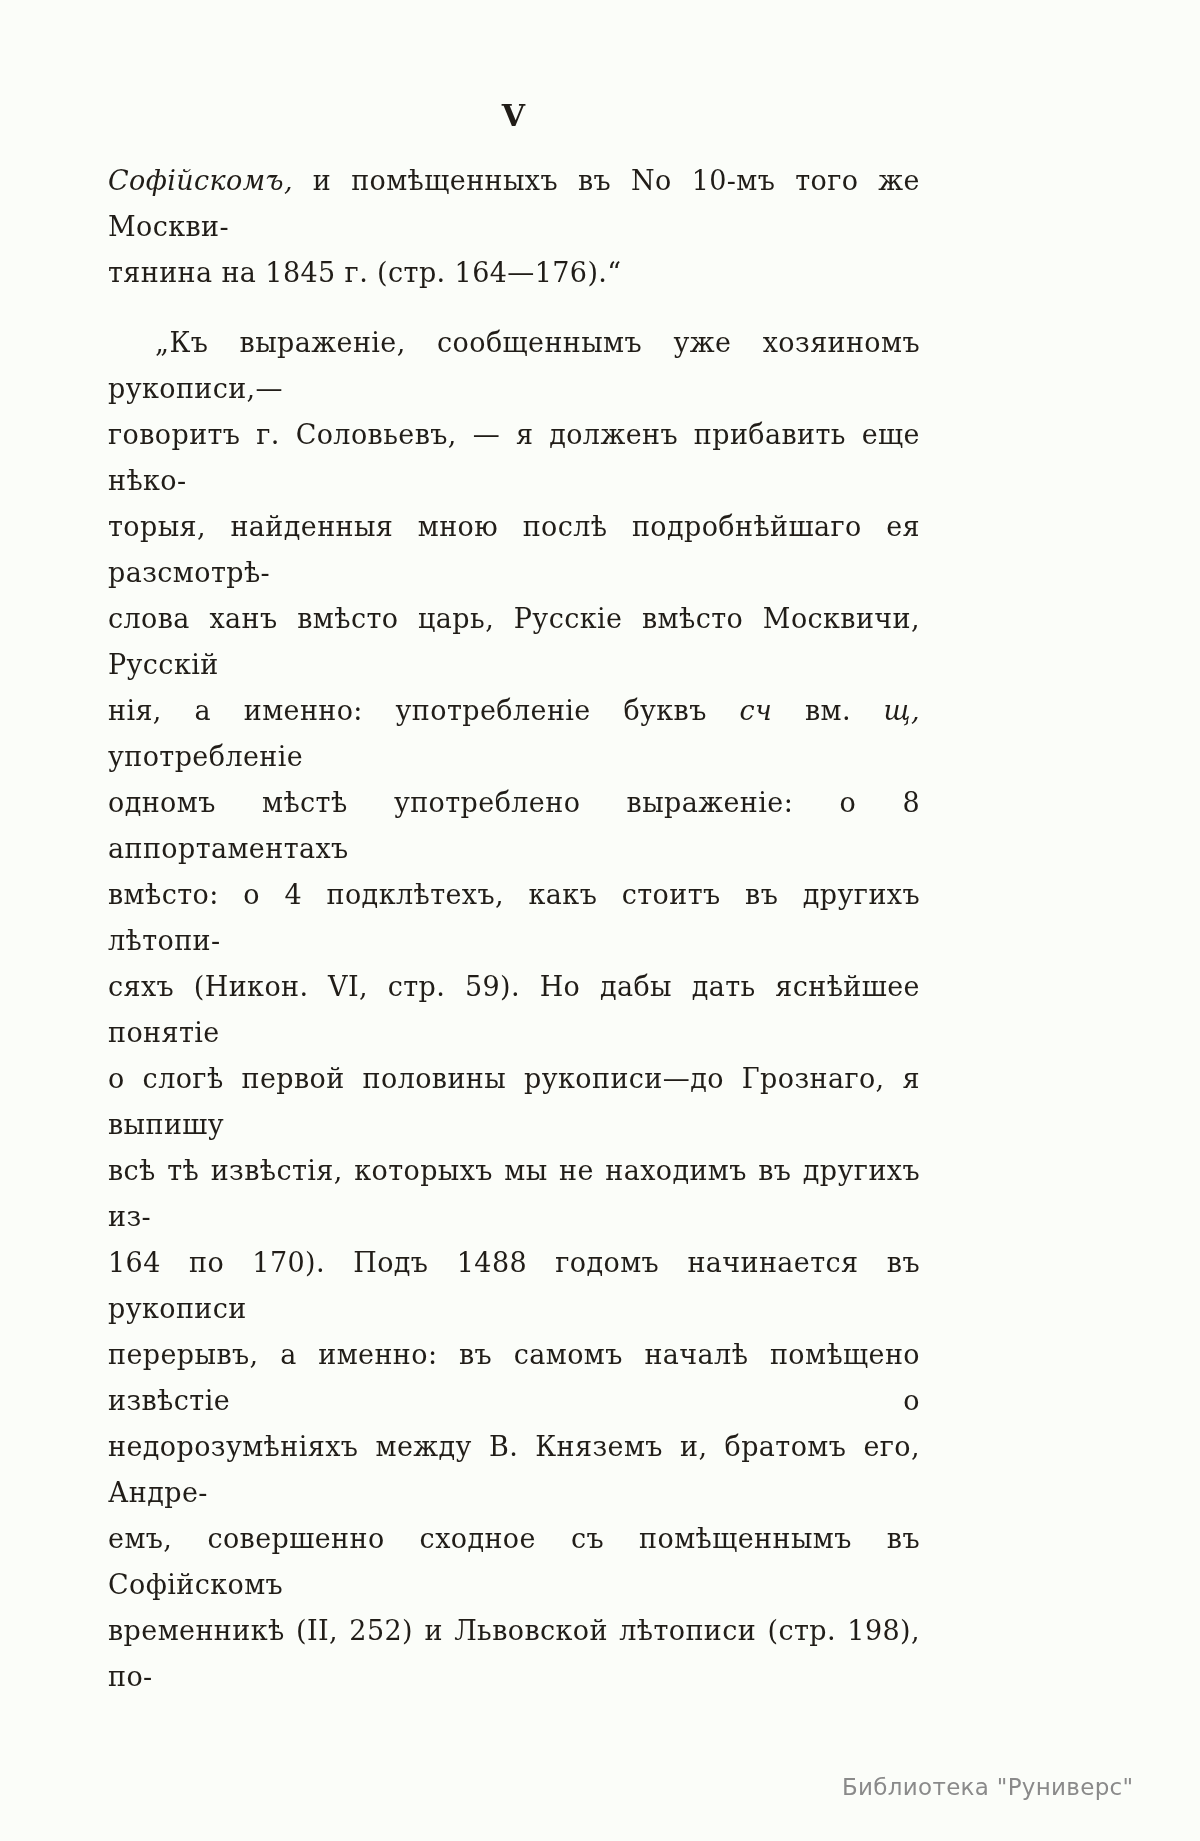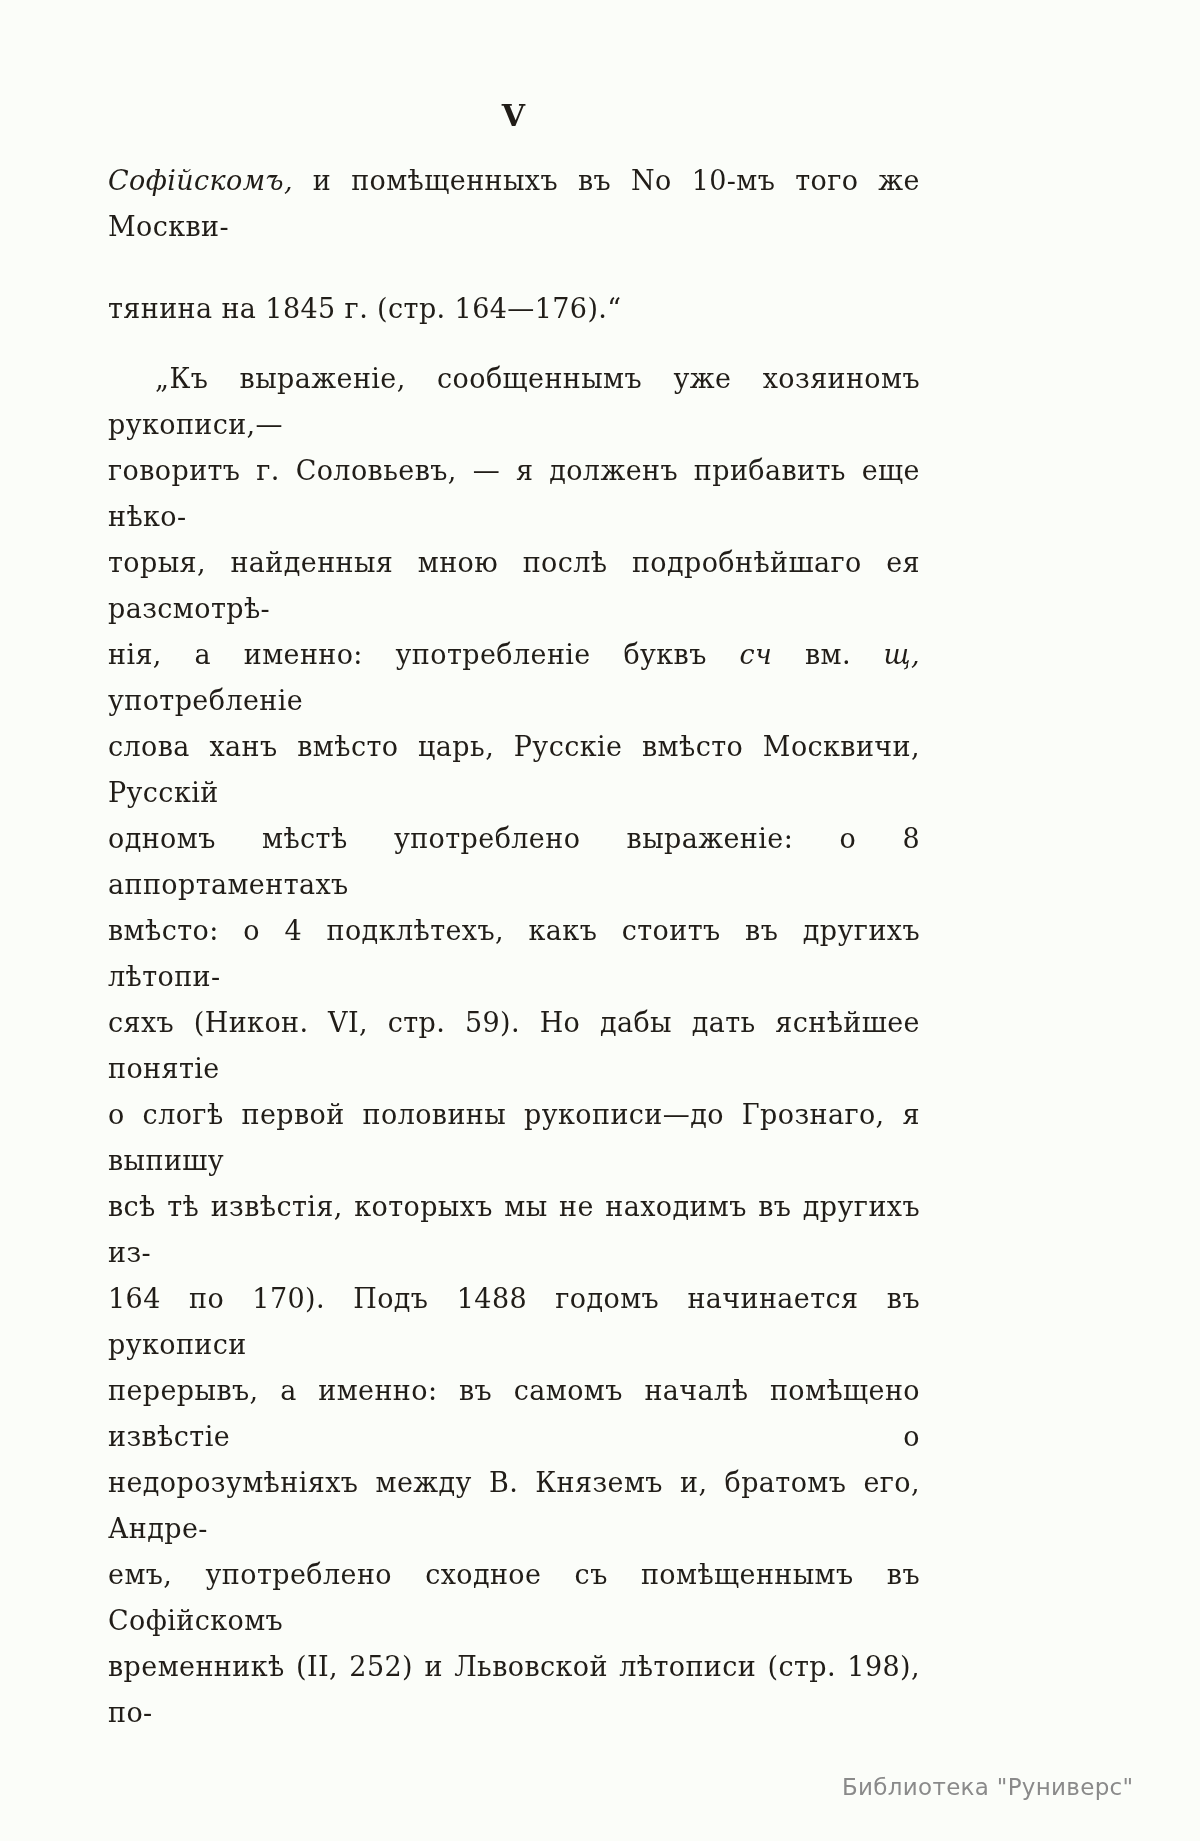--- a/index.html
+++ b/index.html
@@ -30,21 +30,21 @@
     line-height: 46px;
     letter-spacing: 0.4px;
   }
   .para + .para { margin-top: 24px; }
   .para:nth-child(3) { margin-top: 40px; }
   .line {
     text-align: justify;
     text-align-last: justify;
     white-space: normal;
   }
-  .line.no-just { text-align-last: left; margin-top: 36px; }
+  .line.no-just { text-align-last: left; }
   .line.indent { text-indent: 47px; }
   .ital { font-style: italic; }
   .watermark {
     position: absolute;
     left: 842px;
     top: 1774px;
     font-family: "DejaVu Sans", sans-serif;
     font-size: 23px;
     color: #8a8a8a;
     letter-spacing: 0.3px;
@@ -57,28 +57,28 @@
 
 <div class="text-block">
     <div class="para">
       <div class="line"><span class="ital">Софійскомъ,</span><span> и помѣщенныхъ въ No 10-мъ того же Москви-</span></div>
       <div class="line no-just"><span>тянина на 1845 г. (стр. 164—176).“</span></div>
     </div>
     <div class="para">
       <div class="line indent"><span>„Къ выраженіе, сообщеннымъ уже хозяиномъ рукописи,—</span></div>
       <div class="line"><span>говоритъ г. Соловьевъ, — я долженъ прибавить еще нѣко-</span></div>
       <div class="line"><span>торыя, найденныя мною послѣ подробнѣйшаго ея разсмотрѣ-</span></div>
+      <div class="line"><span>слова ханъ вмѣсто царь, Русскіе вмѣсто Москвичи, Русскій</span></div>
       <div class="line"><span>нія, а именно: употребленіе буквъ </span><span class="ital">сч</span><span> вм. </span><span class="ital">щ,</span><span> употребленіе</span></div>
-      <div class="line"><span>слова ханъ вмѣсто царь, Русскіе вмѣсто Москвичи, Русскій</span></div>
       <div class="line"><span>одномъ мѣстѣ употреблено выраженіе: о 8 аппортаментахъ</span></div>
       <div class="line"><span>вмѣсто: о 4 подклѣтехъ, какъ стоитъ въ другихъ лѣтопи-</span></div>
       <div class="line"><span>сяхъ (Никон. VI, стр. 59). Но дабы дать яснѣйшее понятіе</span></div>
       <div class="line"><span>о слогѣ первой половины рукописи—до Грознаго, я выпишу</span></div>
       <div class="line"><span>всѣ тѣ извѣстія, которыхъ мы не находимъ въ другихъ из-</span></div>
       <div class="line"><span>164 по 170). Подъ 1488 годомъ начинается въ рукописи</span></div>
       <div class="line"><span>перерывъ, а именно: въ самомъ началѣ помѣщено извѣстіе о</span></div>
       <div class="line"><span>недорозумѣніяхъ между В. Княземъ и, братомъ его, Андре-</span></div>
-      <div class="line"><span>емъ, употреблено сходное съ помѣщеннымъ въ Софійскомъ</span></div>
+      <div class="line"><span>емъ, совершенно сходное съ помѣщеннымъ въ Софійскомъ</span></div>
       <div class="line"><span>временникѣ (II, 252) и Львовской лѣтописи (стр. 198), по-</span></div>
     </div>
   </div>
 
 <div class="watermark" style="color: rgb(138, 138, 138);">Библиотека "Руниверс"</div>
 
 </body></html>

